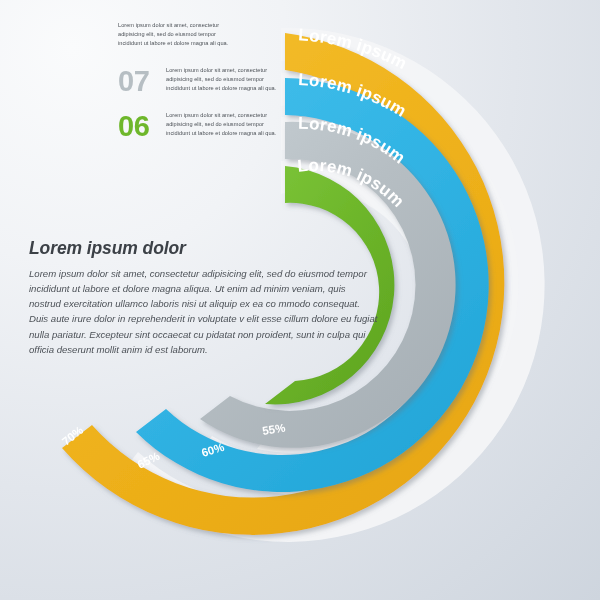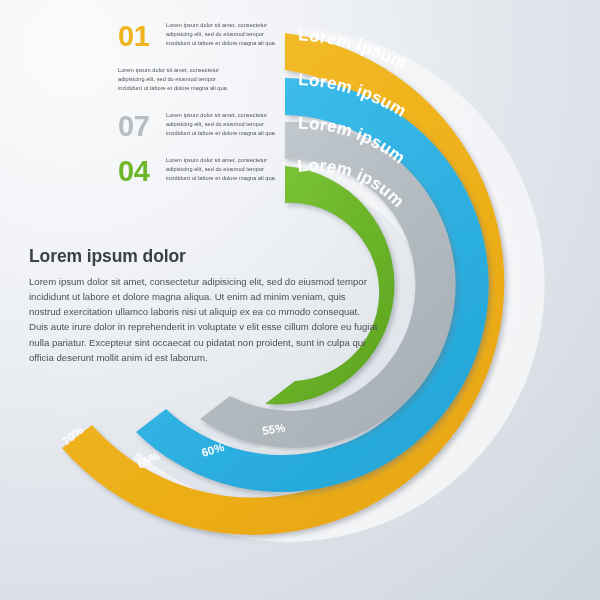--- a/index.html
+++ b/index.html
@@ -58,22 +58,23 @@
     color: #4c5157;
     width: 122px;
     padding-top: 3px;
     letter-spacing: 0.04px;
   }
 
   
   .headline-block {
     position: absolute;
     left: 29px;
-    top: 246px;
+    top: 238px;
     width: 350px;
+    font-style: italic;
   }
   .headline {
     font-size: 17.5px;
     font-weight: bold;
     color: #3c4147;
     margin: 0 0 7px 0;
     letter-spacing: -0.1px;
   }
   .body-copy {
     font-size: 9.6px;
@@ -176,36 +177,32 @@
     </text>
 
     <text class="pct-label" x="66" y="446" transform="rotate(-38 66 446)">70%</text>
     <text class="pct-label" x="140" y="469" transform="rotate(-27 140 469)">65%</text>
     <text class="pct-label" x="203" y="457" transform="rotate(-17 203 457)">60%</text>
     <text class="pct-label" x="263" y="435" transform="rotate(-9 263 435)">55%</text>
   </svg>
 
   <div class="num-list">
 
-    <div class="num-row">
-      <div class="num-badge" style="color:#f0b41e">01</div>
-      <div class="num-text">Lorem ipsum dolor sit amet, consectetur adipisicing elit, sed do eiusmod tempor incididunt ut labore et dolore magna ali qua.</div>
-    </div>
 
     <div class="num-row">
       <div class="num-text">Lorem ipsum dolor sit amet, consectetur adipisicing elit, sed do eiusmod tempor incididunt ut labore et dolore magna ali qua.</div>
     </div>
 
     <div class="num-row">
       <div class="num-badge" style="color:#b6bec3">07</div>
       <div class="num-text">Lorem ipsum dolor sit amet, consectetur adipisicing elit, sed do eiusmod tempor incididunt ut labore et dolore magna ali qua.</div>
     </div>
 
     <div class="num-row">
-      <div class="num-badge" style="color:#6eb72b">04</div>
+      <div class="num-badge" style="color:#6eb72b">06</div>
       <div class="num-text">Lorem ipsum dolor sit amet, consectetur adipisicing elit, sed do eiusmod tempor incididunt ut labore et dolore magna ali qua.</div>
     </div>
 
   </div>
 
   <div class="headline-block">
     <h1 class="headline">Lorem ipsum dolor</h1>
     <p class="body-copy">Lorem ipsum dolor sit amet, consectetur adipisicing elit, sed do eiusmod tempor incididunt ut labore et dolore magna aliqua. Ut enim ad minim veniam, quis nostrud exercitation ullamco laboris nisi ut aliquip ex ea co mmodo consequat. Duis aute irure dolor in reprehenderit in voluptate v elit esse cillum dolore eu fugiat nulla pariatur. Excepteur sint occaecat cu pidatat non proident, sunt in culpa qui officia deserunt mollit anim id est laborum.</p>
   </div>
 

